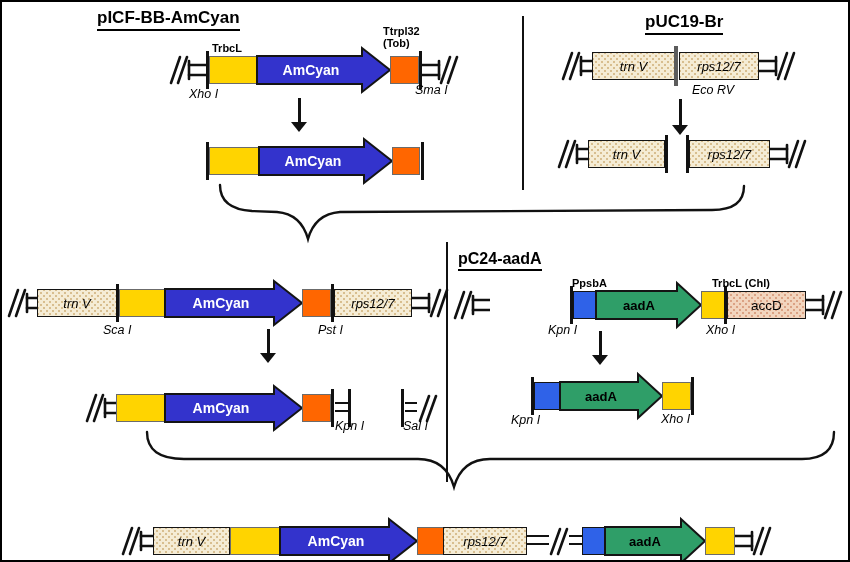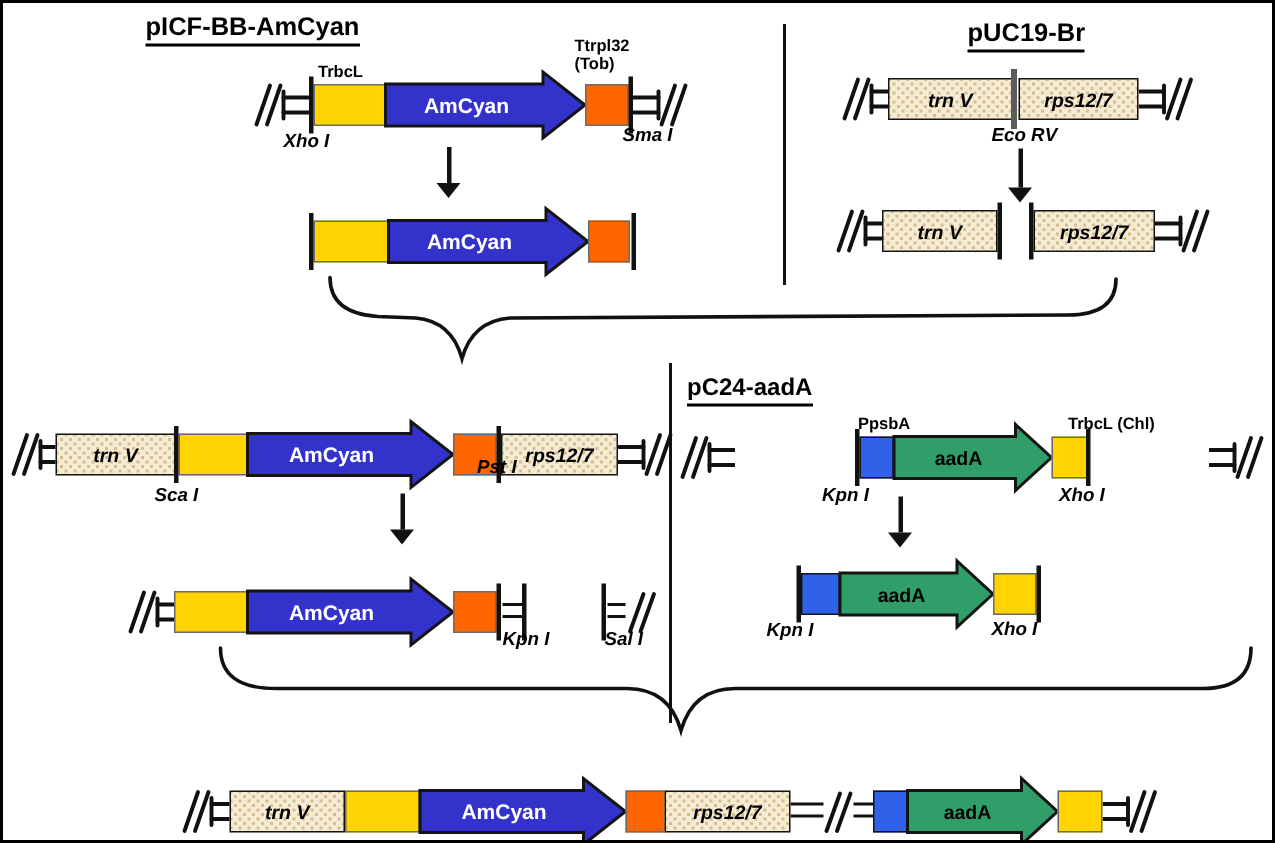--- a/index.html
+++ b/index.html
@@ -10,39 +10,39 @@
   }
   .title {
     position:absolute; font-weight:bold; font-size:17px;
     border-bottom:2px solid #000; padding-bottom:1px; white-space:nowrap; z-index:5;
   }
   .title.sm { font-size:16px; }
   .gbox { position:absolute; height:28px; box-sizing:border-box; border:1px solid #6b6b6b; z-index:2; }
   .dotbox {
     position:absolute; height:28px; box-sizing:border-box; border:1.6px solid #141414;
     display:flex; align-items:center; justify-content:center;
-    font-weight:bold; font-style:italic; font-size:13px; z-index:2; white-space:nowrap;
+    font-weight:normal; font-style:italic; font-size:13px; z-index:2; white-space:nowrap;
   }
   .dotbox.upright { font-style:normal; font-size:13.5px; }
   .tan {
     background-color:#F5ECD5;
     background-image: radial-gradient(circle, #D8BE8F 1.05px, transparent 1.35px),
                       radial-gradient(circle, #D8BE8F 1.05px, transparent 1.35px);
     background-size:6px 6px; background-position:0 0, 3px 3px;
   }
   .pink {
     background-color:#F2D5BE;
     background-image: radial-gradient(circle, #DBA284 1.05px, transparent 1.35px),
                       radial-gradient(circle, #DBA284 1.05px, transparent 1.35px);
     background-size:6px 6px; background-position:0 0, 3px 3px;
   }
   .tick { position:absolute; width:3px; height:38px; background:#111; z-index:3; }
   .tick.gray { background:#5c5c5c; width:4px; height:40px; }
   .dlink { position:absolute; height:6px; border-top:2.6px solid #111; border-bottom:2.6px solid #111; z-index:1; }
-  .sitelab { position:absolute; font-weight:bold; font-style:italic; font-size:12.5px; white-space:nowrap; z-index:5; }
+  .sitelab { position:absolute; font-weight:normal; font-style:italic; font-size:12.5px; white-space:nowrap; z-index:5; }
   .reglab { position:absolute; font-weight:bold; font-size:11px; line-height:11.5px; white-space:nowrap; z-index:5; }
   .darrow { position:absolute; width:18px; display:flex; flex-direction:column; align-items:center; z-index:4; }
   .darrow .shaft { width:3px; background:#111; }
   .darrow .head { width:0; height:0; border-left:8px solid transparent; border-right:8px solid transparent; border-top:10px solid #111; }
   svg.arrow { position:absolute; overflow:visible; z-index:2; }
   svg.arrow polygon { stroke:#141414; stroke-width:2; stroke-linejoin:miter; }
   svg.arrow text { font-family:"Liberation Sans", sans-serif; font-weight:bold; text-anchor:middle; }
   svg.arrow text.wht { fill:#fff; font-size:14px; }
   svg.arrow text.blk { fill:#000; font-size:13px; }
   svg.endsym, svg.slashes { position:absolute; z-index:1; }
@@ -121,21 +121,21 @@
 
   <svg class="endsym" style="left:556px; top:46px;" width="40" height="36">
       <use href="#endL"></use>
     </svg>
   <div class="dotbox tan" style="left:590px; top:50px; width:83px;">trn V</div>
   <div class="tick gray" style="left:672px; top:44px;"></div>
   <div class="dotbox tan" style="left:677px; top:50px; width:80px;">rps12/7</div>
   <svg class="endsym" style="left:757px; top:46px;" width="40" height="36">
       <use href="#endR"></use>
     </svg>
-  <div class="sitelab" style="left:659px; top:81px;">Eco RV</div>
+  <div class="sitelab" style="left:690px; top:81px;">Eco RV</div>
 
   <div class="darrow" style="left:669px; top:97px;">
     <div class="shaft" style="height:26px;"></div>
       <div class="head"></div>
   </div>
 
   <svg class="endsym" style="left:552px; top:134px;" width="40" height="36">
       <use href="#endL"></use>
     </svg>
   <div class="dotbox tan" style="left:586px; top:138px; width:77px;">trn V</div>
@@ -162,21 +162,21 @@
     <polygon points="0,8 109,8 109,0 137,22 109,44 109,36 0,36" fill="#3333CC"></polygon>
     <text class="wht" x="56" y="27">AmCyan</text>
   </svg>
   <div class="gbox" style="left: 300px; top: 287px; width: 29px; background-color: rgb(255, 102, 0);"></div>
   <div class="tick" style="left:329px; top:282px;"></div>
   <div class="dotbox tan" style="left:332px; top:287px; width:78px;">rps12/7</div>
   <svg class="endsym" style="left:410px; top:283px;" width="40" height="36">
       <use href="#endR"></use>
     </svg>
   <div class="sitelab" style="left:101px; top:321px;">Sca I</div>
-  <div class="sitelab" style="left:316px; top:302px;text-align:center;">Pst I</div>
+  <div class="sitelab" style="left:316px; top:321px;text-align:center;">Pst I</div>
 
   <div class="darrow" style="left:257px; top:327px;">
     <div class="shaft" style="height:24px;"></div>
       <div class="head"></div>
   </div>
 
 
   <svg class="endsym" style="left:80px; top:388px;" width="40" height="36">
       <use href="#endL"></use>
     </svg>
@@ -205,20 +205,21 @@
     </svg>
   <div class="tick" style="left:568px; top:284px;"></div>
   <div class="gbox" style="left: 571px; top: 289px; width: 23px; border-color: rgb(20, 20, 20); background-color: rgb(47, 98, 232);"></div>
   <div class="reglab" style="left:570px; top:276px;">PpsbA</div>
   <svg class="arrow" style="left:594px; top:281px;" width="105" height="44" viewBox="0 0 105 44">
     <polygon points="0,8 81,8 81,0 105,22 81,44 81,36 0,36" fill="#2F9E68"></polygon>
     <text class="blk" x="43" y="27">aadA</text>
   </svg>
   <div class="gbox" style="left: 699px; top: 289px; width: 24px; background-color: rgb(255, 212, 0);"></div>
   <div class="tick" style="left:722px; top:284px;"></div>
+  <div class="dotbox pink upright" style="left:725px; top:289px; width:79px;">accD</div>
   <svg class="endsym" style="left:804px; top:285px;" width="40" height="36">
       <use href="#endR"></use>
     </svg>
   <div class="reglab" style="left:710px; top:276px;">TrbcL (Chl)</div>
   <div class="sitelab" style="left:546px; top:321px;">Kpn I</div>
   <div class="sitelab" style="left:704px; top:321px;">Xho I</div>
 
   <div class="darrow" style="left:589px; top:329px;">
     <div class="shaft" style="height:24px;"></div>
       <div class="head"></div>

